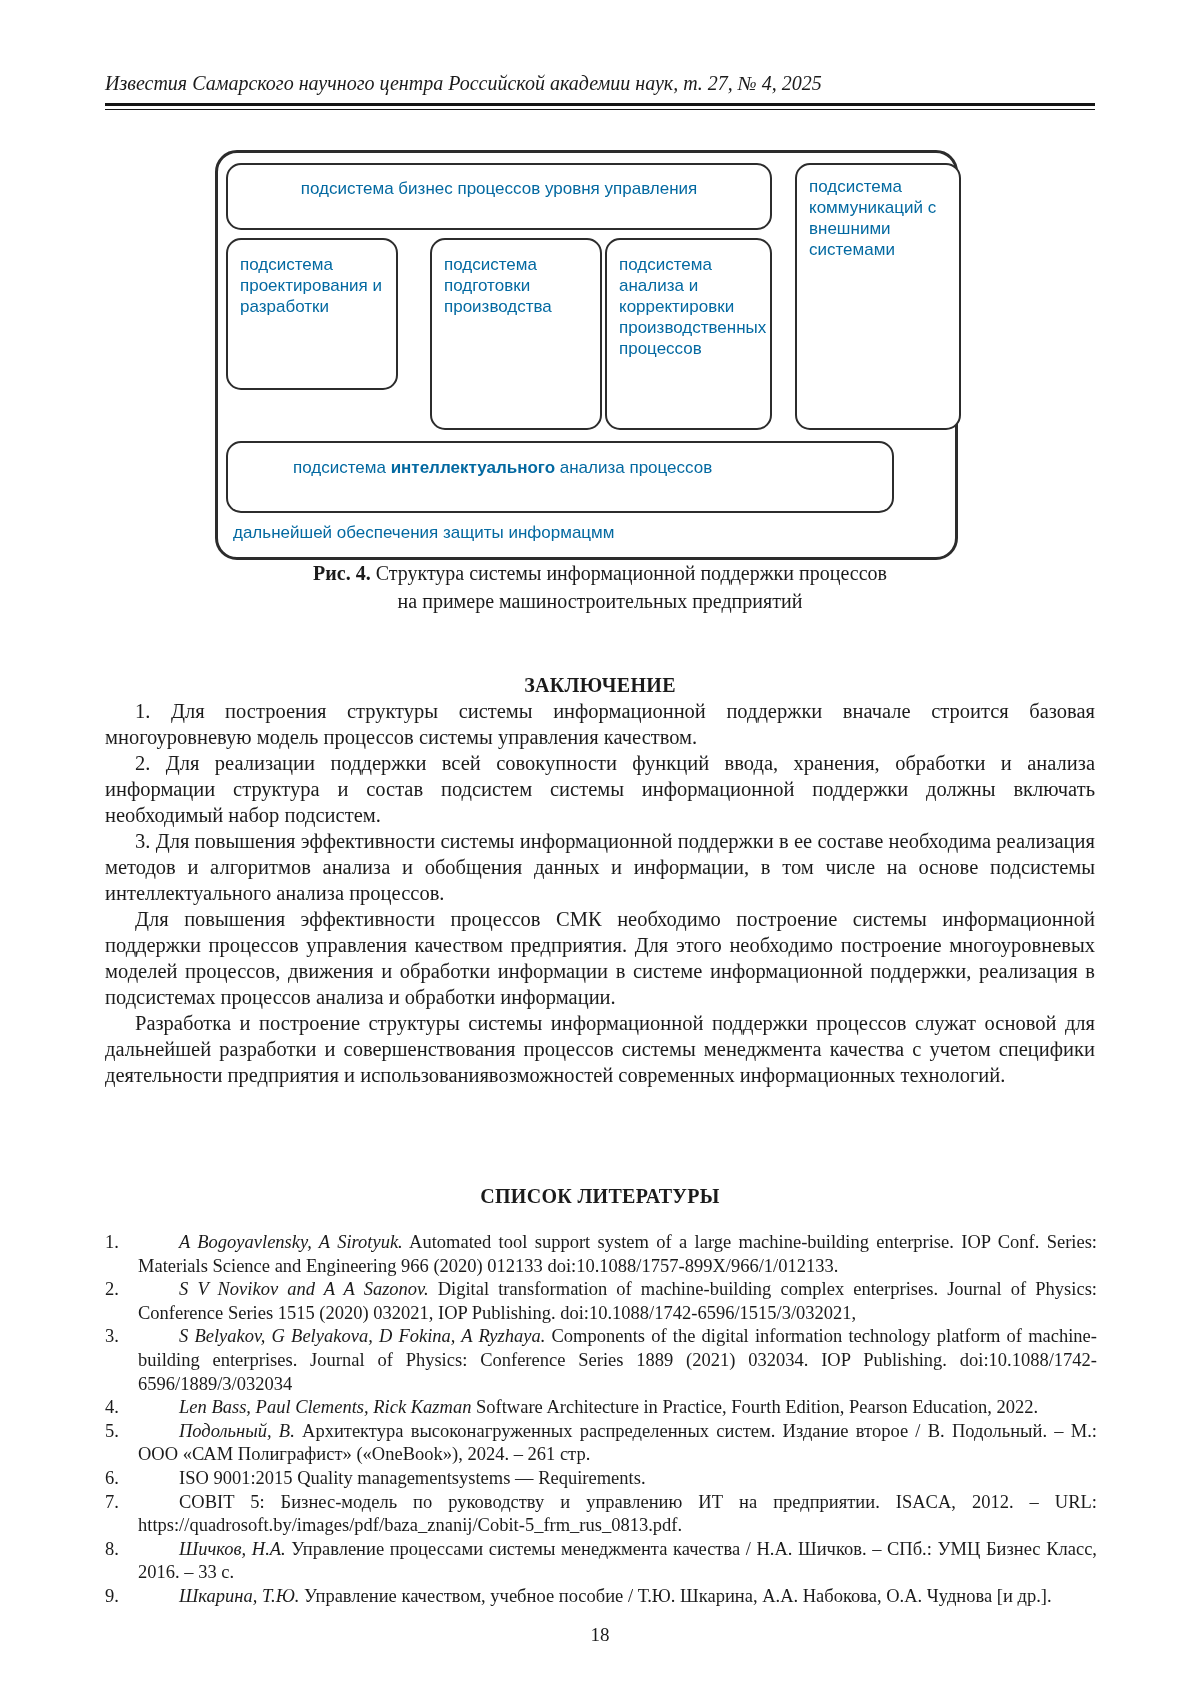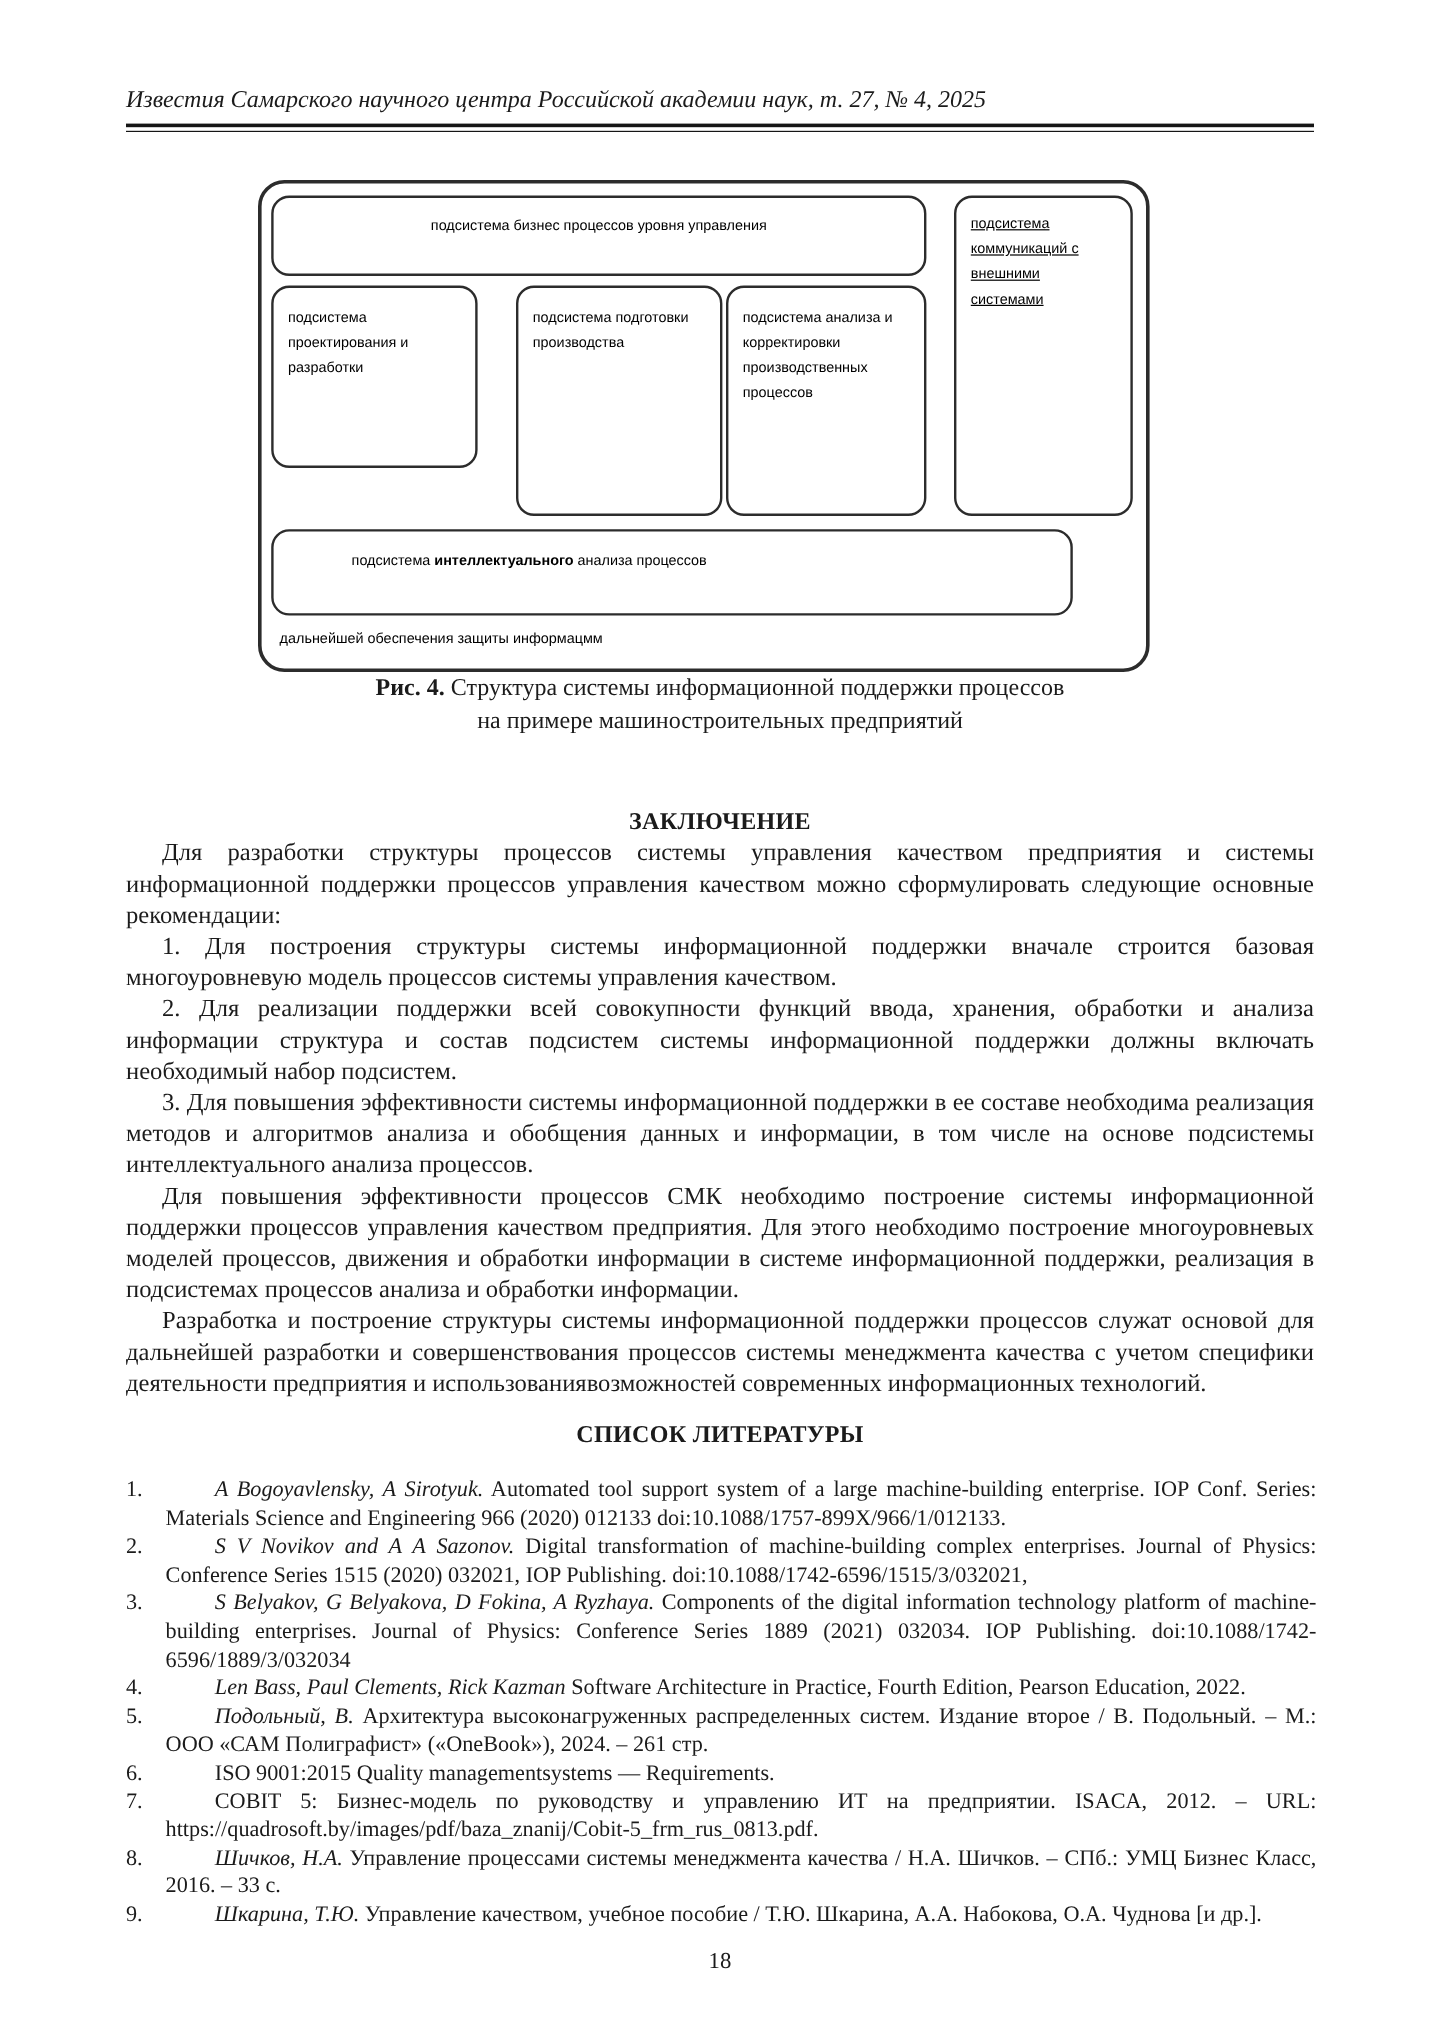--- a/index.html
+++ b/index.html
@@ -29,41 +29,41 @@
     border-top: 3px solid #151515;
     border-bottom: 1px solid #151515;
   }
 
   
   .figure {
     position: absolute;
     left: 215px; top: 150px;
     width: 743px; height: 410px;
     font-family: "Liberation Sans", sans-serif;
-    color: #000000;
-    font-size: 12px;
+    color: #0369a1;
+    font-size: 17px;
     line-height: 21px;
   }
   .outer-box {
     position: absolute;
     left: 0; top: 0; right: 0; bottom: 0;
     border: 3px solid #2c2c2c;
     border-radius: 22px;
     background: #fff;
   }
   .dbox {
     position: absolute;
     border: 2.5px solid #2c2c2c;
     border-radius: 15px;
     background: #fff;
     box-sizing: border-box;
     padding: 11px 12px;
   }
   .dbox-top      { left: 11px;  top: 13px;  width: 546px; height: 67px; text-align: center; padding-top: 13px; }
-  .dbox-comm     { left: 580px; top: 13px;  width: 149px; height: 267px; text-decoration: underline; }
+  .dbox-comm     { left: 580px; top: 13px;  width: 166px; height: 267px; }
   .dbox-design   { left: 11px;  top: 88px;  width: 172px; height: 152px; padding-top: 14px; }
   .dbox-prep     { left: 215px; top: 88px;  width: 172px; height: 192px; padding-top: 14px; }
   .dbox-analysis { left: 390px; top: 88px;  width: 167px; height: 192px; padding-top: 14px; }
   .dbox-intel    { left: 11px;  top: 291px; width: 668px; height: 72px; padding: 14px 12px 0 65px; text-align: left; }
   .security-label {
     position: absolute;
     left: 18px; top: 372px;
     white-space: nowrap;
   }
 
@@ -143,21 +143,20 @@
     <div class="security-label">дальнейшей обеспечения защиты информацмм</div>
   </div>
 
   <div class="caption">
     <div><b>Рис. 4.</b><span> Структура системы информационной поддержки процессов</span></div>
     <div>на примере машиностроительных предприятий</div>
   </div>
 
   <div class="sec-heading h-conclusion">ЗАКЛЮЧЕНИЕ</div>
   <div class="body-text">
-    <p>Для разработки структуры процессов системы управления качеством предприятия и системы информационной поддержки процессов управления качеством можно сформулировать следующие основные рекомендации:</p>
     <p>1. Для построения структуры системы информационной поддержки вначале строится базовая многоуровневую модель процессов системы управления качеством.</p>
     <p>2. Для реализации поддержки всей совокупности функций ввода, хранения, обработки и анализа информации структура и состав подсистем системы информационной поддержки должны включать необходимый набор подсистем.</p>
     <p>3. Для повышения эффективности системы информационной поддержки в ее составе необходима реализация методов и алгоритмов анализа и обобщения данных и информации, в том числе на основе подсистемы интеллектуального анализа процессов.</p>
     <p>Для повышения эффективности процессов СМК необходимо построение системы информационной поддержки процессов управления качеством предприятия. Для этого необходимо построение многоуровневых моделей процессов, движения и обработки информации в системе информационной поддержки, реализация в подсистемах процессов анализа и обработки информации.</p>
     <p>Разработка и построение структуры системы информационной поддержки процессов служат основой для дальнейшей разработки и совершенствования процессов системы менеджмента качества с учетом специфики деятельности предприятия и использованиявозможностей современных информационных технологий.</p>
   </div>
 
   <div class="sec-heading h-references">СПИСОК ЛИТЕРАТУРЫ</div>
   <div class="refs">
     <div class="ref">

